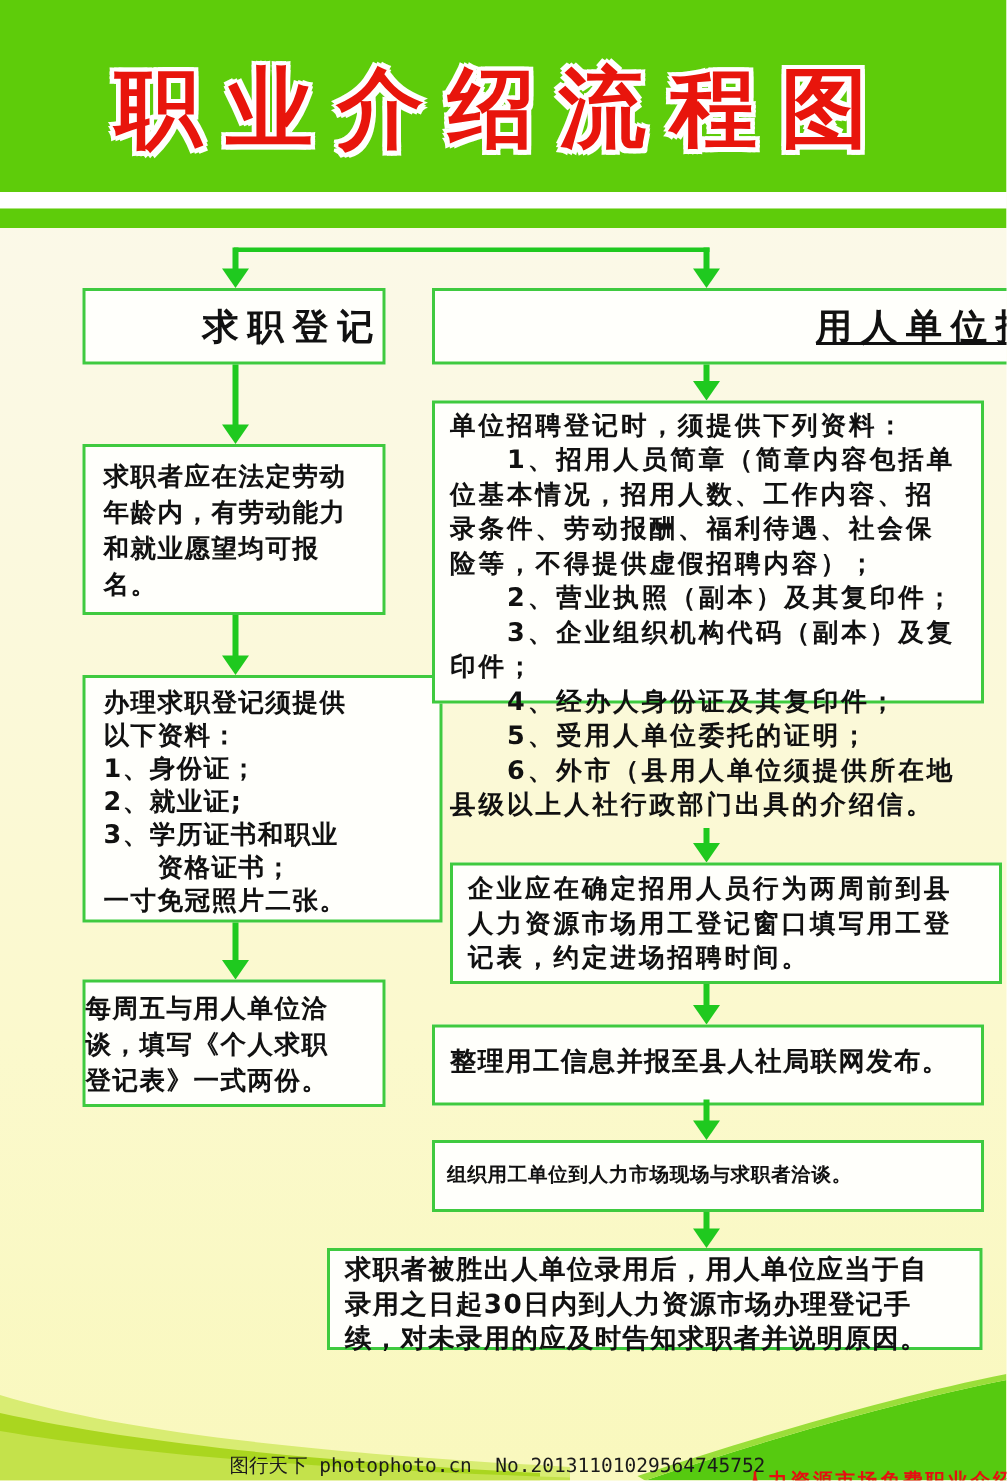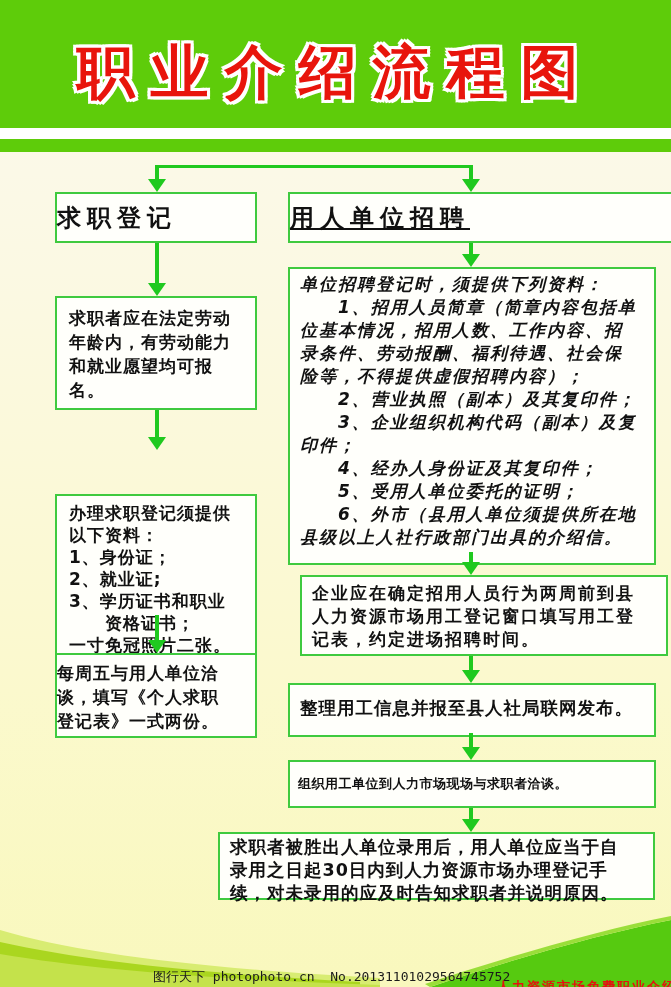--- a/index.html
+++ b/index.html
@@ -31,21 +31,21 @@
     background:#fffffb;
     border:2px solid #3fca3f;
     box-sizing:border-box;
     color:#000;
   }
   .fbox .txt{
     white-space:pre-line;
     font-weight:bold;
     color:#111;
   }
-  .hdr{display:flex;align-items:center;justify-content:flex-start;
+  .hdr{display:flex;align-items:center;justify-content:flex-end;
        font-weight:bold;font-size:24px;letter-spacing:6px;color:#111;}
   
   .varrow{position:absolute;width:18px;}
   .varrow .shaft{position:absolute;left:7px;top:0;width:4px;background:#1fc91f;}
   .varrow .head{position:absolute;left:0;bottom:0;width:0;height:0;
     border-left:9px solid transparent;border-right:9px solid transparent;
     border-top:13px solid #1fc91f;}
   .hline{position:absolute;height:3px;background:#1fc91f;}
   
   #deco{position:absolute;left:0;bottom:0;width:671px;height:95px;}
@@ -94,21 +94,21 @@
 年龄内，有劳动能力
 和就业愿望均可报
 名。</div>
   </div>
 
   <div class="varrow" style="left:148px;top:410px;height:40px;">
       <div class="shaft" style="height:28px;"></div>
       <div class="head"></div>
     </div>
 
-  <div class="fbox" style="left:55px;top:450px;width:202px;height:165px;margin-top:44px;">
+  <div class="fbox" style="left:55px;top:450px;width:240px;height:165px;">
     <div class="txt" style="padding:6px 12px;font-size:17px;line-height:22px;letter-spacing:1px;">办理求职登记须提供
 以下资料：
 1、身份证；
 2、就业证;
 3、学历证书和职业
 　　资格证书；
 一寸免冠照片二张。</div>
   </div>
 
   <div class="varrow" style="left:148px;top:615px;height:38px;">
@@ -124,21 +124,21 @@
 
   <div class="fbox hdr" style="left:288px;top:192px;width:438px;height:51px;text-decoration:underline;">
     <span class="hdr-label">用人单位招聘</span>
   </div>
 
   <div class="varrow" style="left:462px;top:243px;height:24px;">
       <div class="shaft" style="height:12px;"></div>
       <div class="head"></div>
     </div>
 
-  <div class="fbox" style="left:288px;top:267px;width:368px;height:298px;font-style:italic;">
+  <div class="fbox" style="left:288px;top:267px;width:368px;height:202px;">
     <div class="txt" style="padding:4px 10px;font-size:17px;line-height:23px;letter-spacing:2px;">单位招聘登记时，须提供下列资料：
 　　1、招用人员简章（简章内容包括单
 位基本情况，招用人数、工作内容、招
 录条件、劳动报酬、福利待遇、社会保
 险等，不得提供虚假招聘内容）；
 　　2、营业执照（副本）及其复印件；
 　　3、企业组织机构代码（副本）及复
 印件；
 　　4、经办人身份证及其复印件；
 　　5、受用人单位委托的证明；

